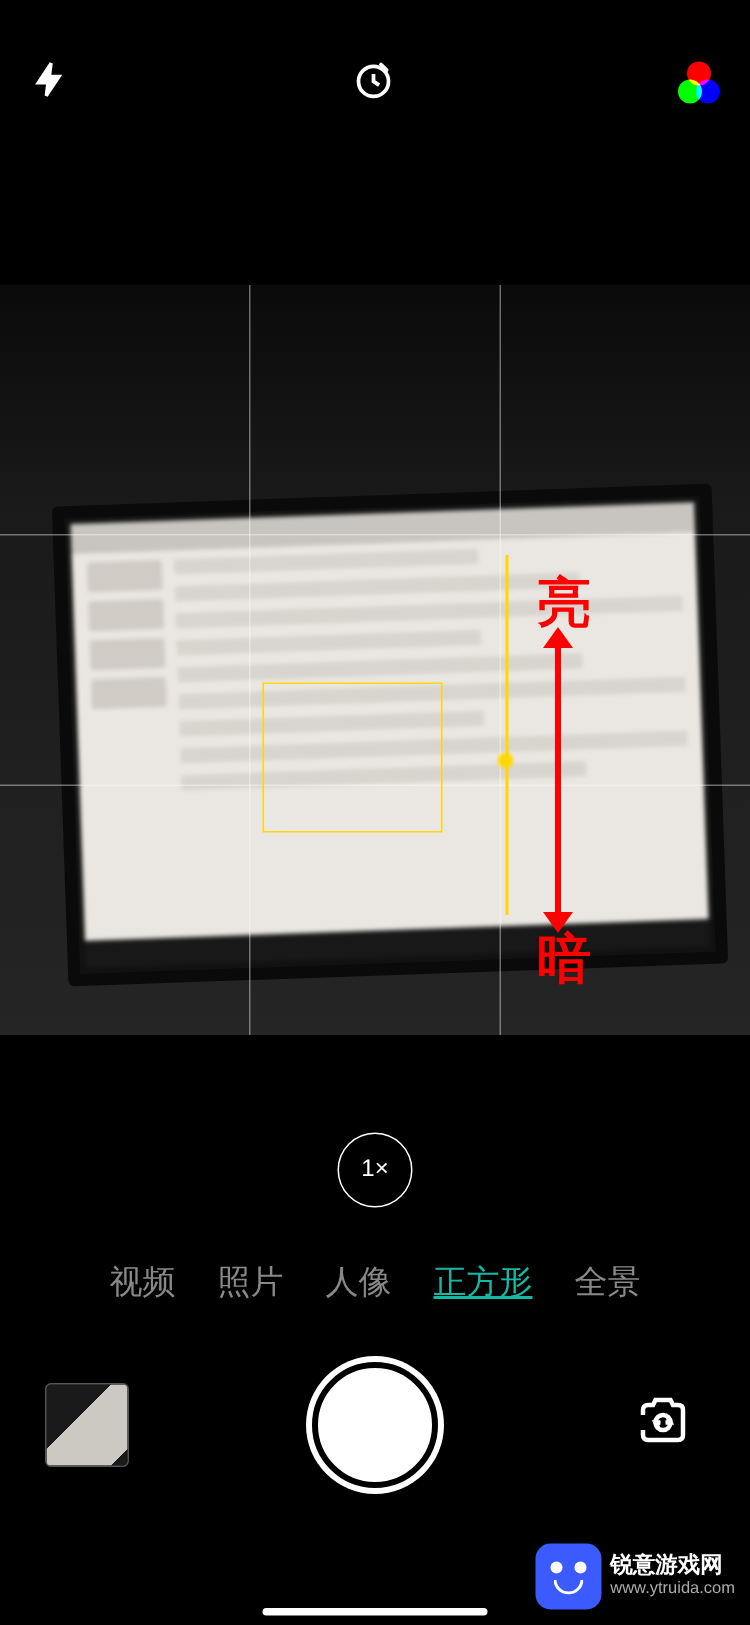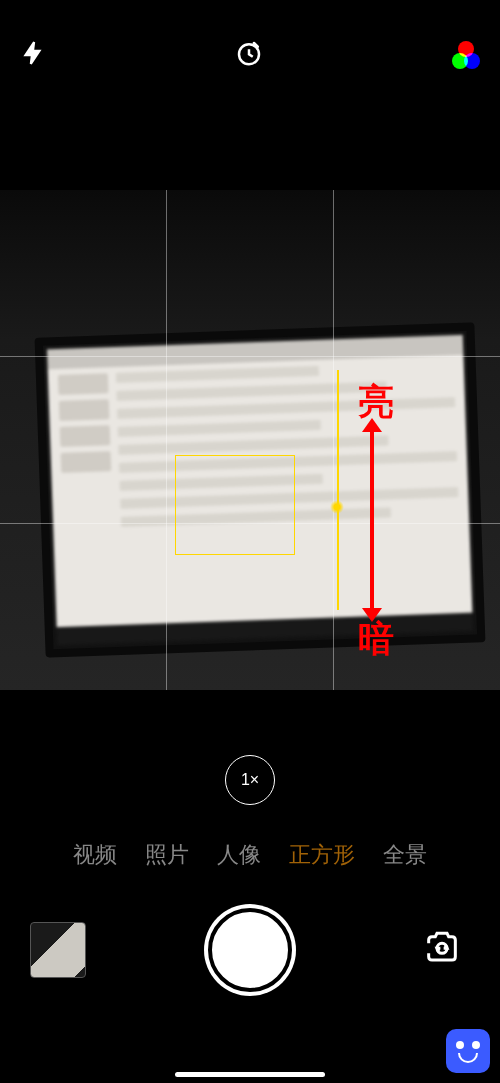--- a/index.html
+++ b/index.html
@@ -134,21 +134,21 @@
       display: flex;
       justify-content: center;
       gap: 28px;
       padding: 0 10px;
     }
     .mode-item {
       color: #888;
       font-size: 22px;
       white-space: nowrap;
     }
-    .mode-item.active { color: #a16207; }
+    .mode-item.active { color: #14b8a6; text-decoration: underline; }
 
     .bottom-controls {
       position: absolute;
       top: 890px; left: 0; right: 0;
       height: 120px;
       display: flex;
       align-items: center;
       justify-content: space-between;
       padding: 0 30px;
     }
@@ -297,15 +297,19 @@
     </svg>
   </div>
 </div>
 
 <div class="watermark">
   <div class="wm-logo">
     <div class="wm-eye l"></div>
     <div class="wm-eye r"></div>
     <div class="wm-mouth"></div>
   </div>
+  <div class="wm-text">
+    <div class="wm-title">锐意游戏网</div>
+    <div class="wm-url">www.ytruida.com</div>
+  </div>
 </div>
 
 <div class="home-indicator"></div>
 
 </body></html>

